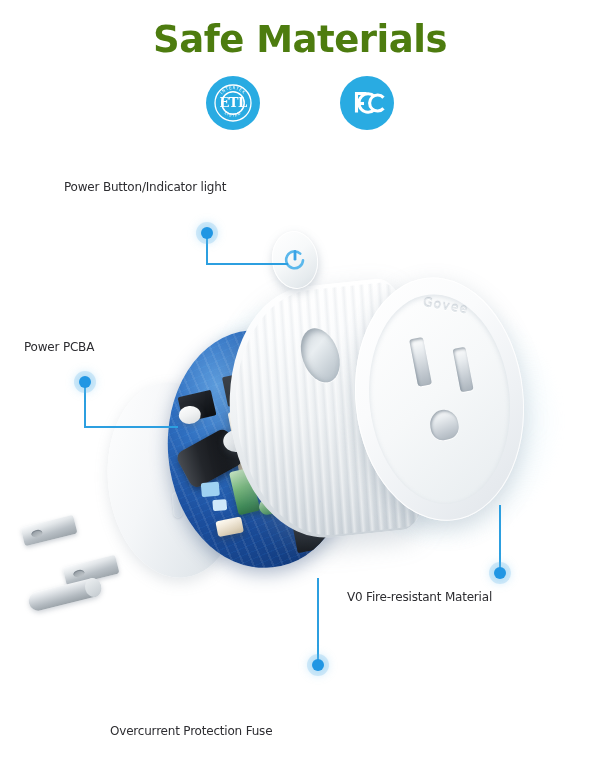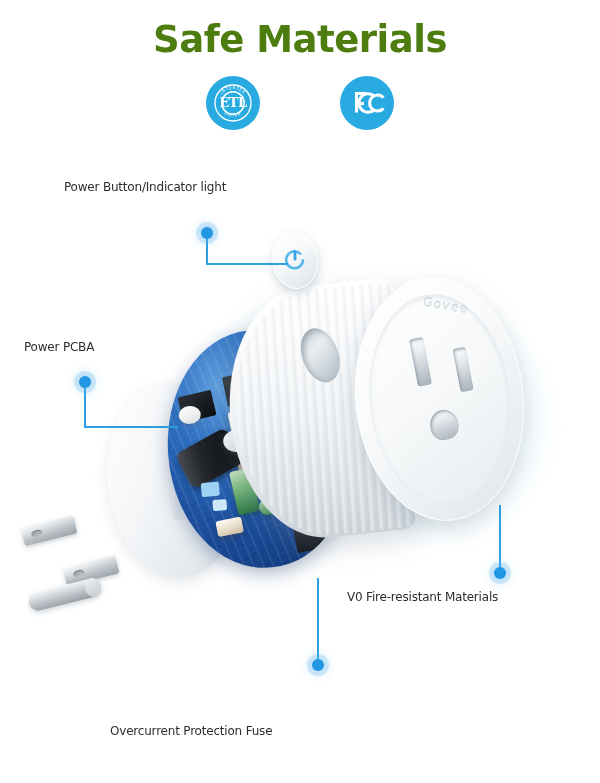--- a/index.html
+++ b/index.html
@@ -370,16 +370,16 @@
     </g>
   </svg>
 
   <div class="dot" style="left:201px; top:227px;"></div>
   <div class="dot" style="left:79px;  top:376px;"></div>
   <div class="dot" style="left:494px; top:567px;"></div>
   <div class="dot" style="left:312px; top:659px;"></div>
 
   <div class="lbl" id="lbl-power">Power Button/Indicator light</div>
   <div class="lbl" id="lbl-pcba">Power PCBA</div>
-  <div class="lbl" id="lbl-v0">V0 Fire-resistant Materials</div>
+  <div class="lbl" id="lbl-v0">V0 Fire-resistant Material</div>
   <div class="lbl" id="lbl-fuse">Overcurrent Protection Fuse</div>
 
 </div>
 
 </body></html>

